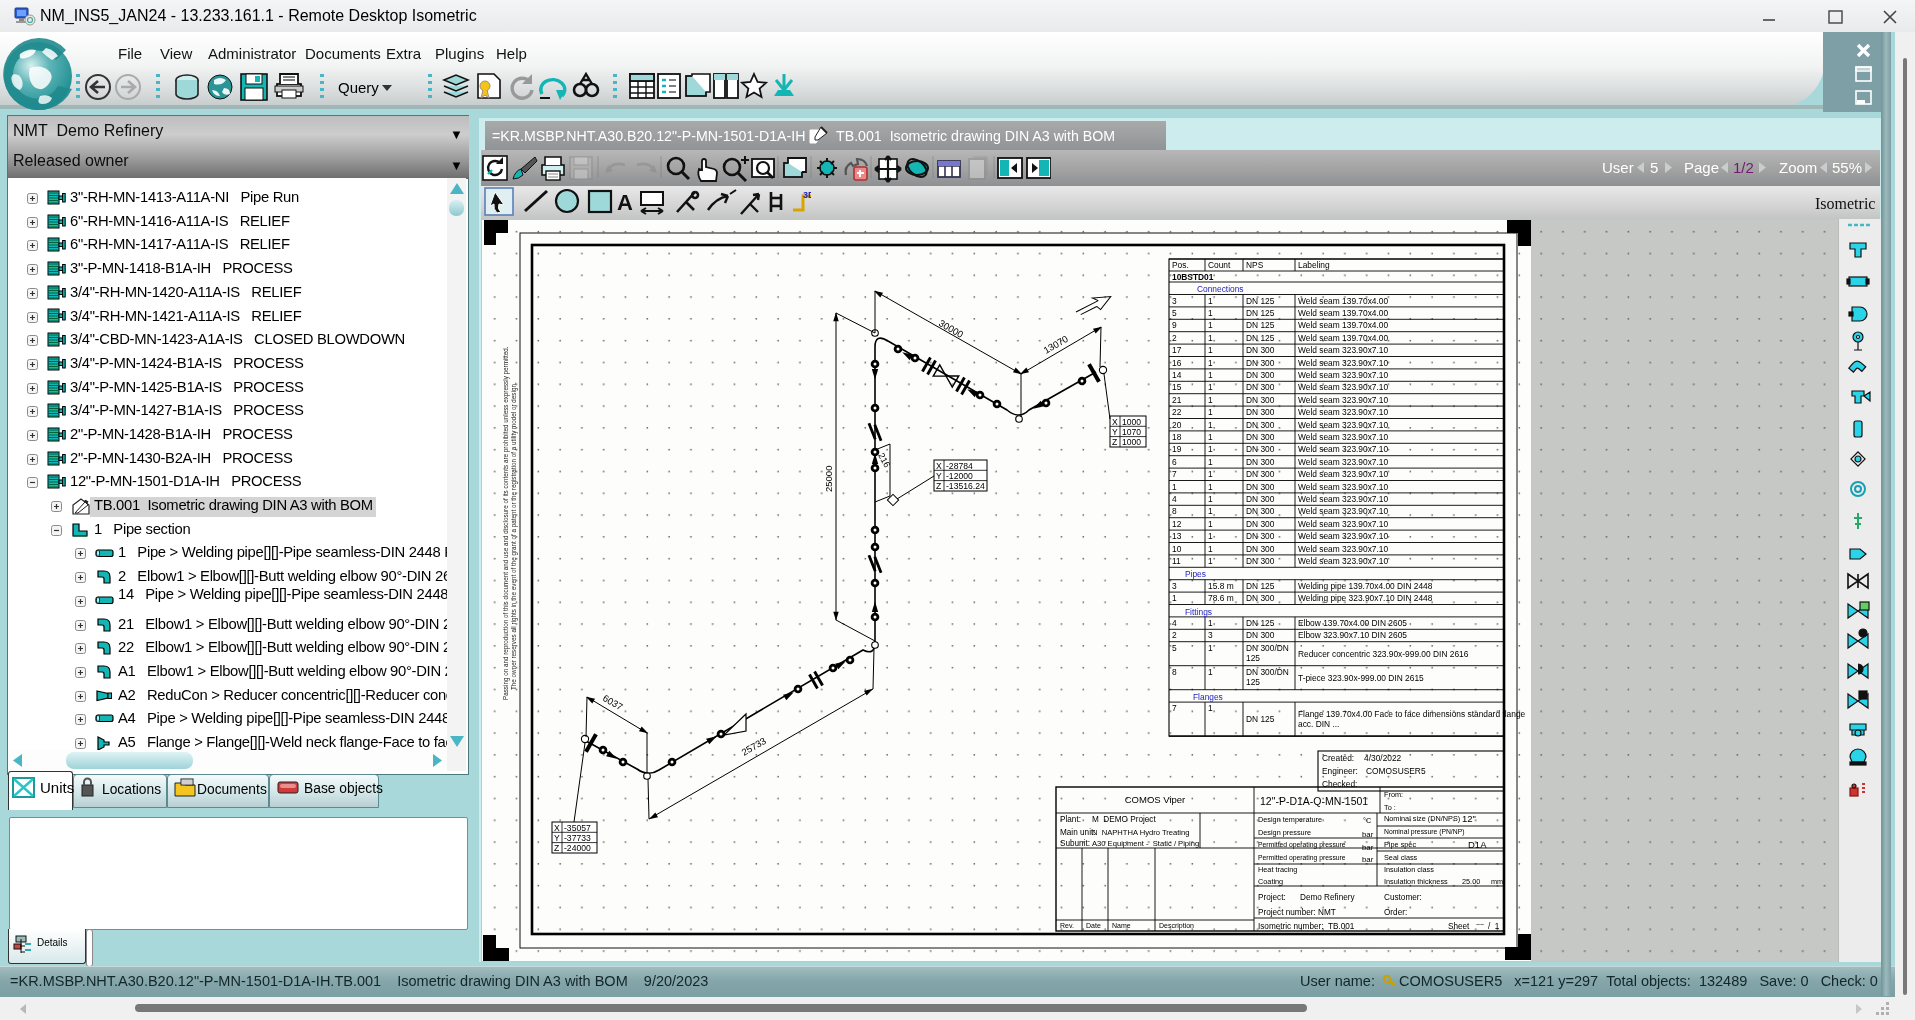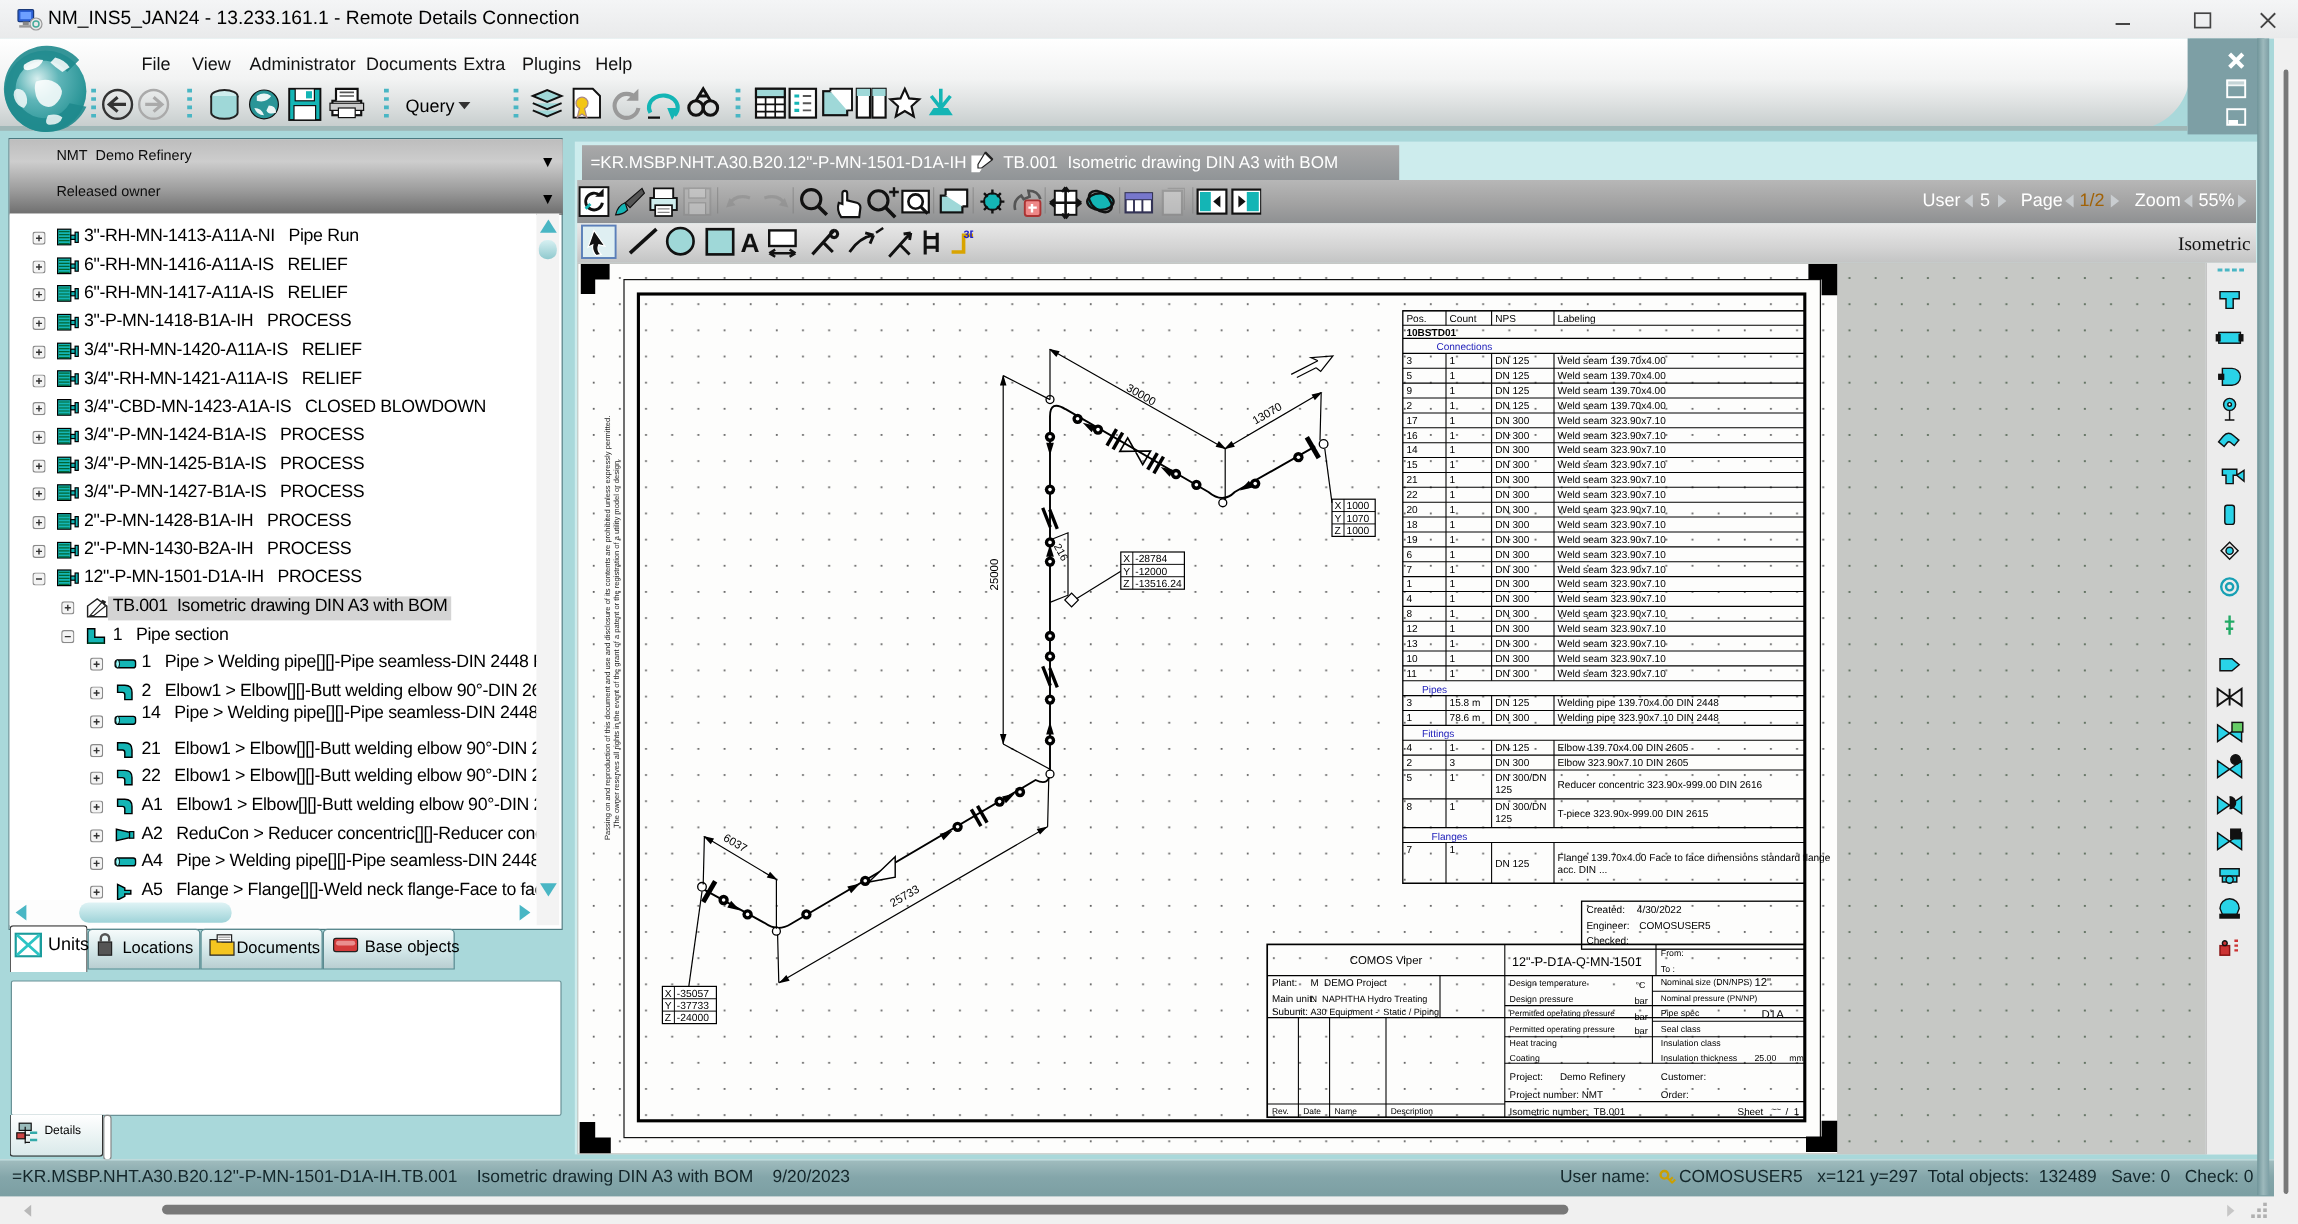--- a/index.html
+++ b/index.html
@@ -11,21 +11,21 @@
   #titletext{left:40px;top:7px;}
   
   #appbg{left:0;top:32px;width:1895px;height:966px;background:#a9d8da;}
   #menupill{left:0;top:32px;width:1825px;height:76px;background:linear-gradient(#ffffff,#f2f3f3 45%,#dfe2e2 70%,#c4cbcb 100%);border-radius:0 0 48px 0;}
   #pillline{left:0;top:105px;width:1823px;height:4px;background:#9fb7b7;}
   .menu{top:45px;font-size:15px;color:#111;}
   #ctrlteal{left:1823px;top:32px;width:64px;height:80px;background:#7d9fa5;}
   
   #lpanel{left:7px;top:115px;width:460px;height:658px;background:#fff;border:1px solid #4a7a80;}
   #lheader{left:8px;top:116px;width:461px;height:62px;background:linear-gradient(#bdbdbd,#cdcdcd 30%,#9a9a9a 70%,#6f6f6f);border-bottom:1px solid #666;}
-  .hdrtxt{font-size:12px;color:#0d0d0d;margin-left:34px;}
+  .hdrtxt{font-size:16px;color:#0d0d0d;}
   .tree{font-size:14.8px;color:#000;white-space:nowrap;letter-spacing:-0.3px;}
   
   .btab{top:774px;height:32px;background:linear-gradient(#f6fbfb,#cfe4e6 60%,#b9ced1);border:1px solid #5b8a90;border-radius:4px 4px 0 0;font-size:13.8px;color:#000;white-space:nowrap;}
   
   #dwin{left:479px;top:118px;width:1410px;height:844px;background:#cdeced;}
   #dtab{left:485px;top:121px;width:681px;height:29px;background:linear-gradient(#a9a9a9,#909497);color:#fff;font-size:15px;}
   #dtool1{left:481px;top:150px;width:1399px;height:36px;background:linear-gradient(#b7b7b7,#a2a2a2 55%,#8e9092);}
   #dtool2{left:481px;top:186px;width:1399px;height:33px;background:linear-gradient(#e8e8e8,#d4d4d4 60%,#c3c4c4);}
   #canvas{left:481px;top:219px;width:1357px;height:743px;background:#c5c7c4;}
   #rstrip{left:1838px;top:219px;width:43px;height:743px;background:#ececec;border-left:1px solid #bbb;}
@@ -35,21 +35,21 @@
   
   #hscroll{left:0;top:997px;width:1915px;height:23px;background:#f0f0f0;}
   #hthumb{left:135px;top:1004px;width:1172px;height:8px;background:#787878;border-radius:4px;}
   #vscroll{left:1895px;top:32px;width:20px;height:965px;background:#f0f0f0;}
   #vthumb{left:1903px;top:58px;width:4px;height:937px;background:#787878;border-radius:2px;}
 </style>
 </head>
 <body>
 <div class="abs" id="appbg"></div>
 <div class="abs" id="titlebar"></div>
-<div class="abs" id="titletext">NM_INS5_JAN24 - 13.233.161.1 - Remote Details Connection</div>
+<div class="abs" id="titletext">NM_INS5_JAN24 - 13.233.161.1 - Remote Desktop Isometric</div>
 <div class="abs" id="menupill"></div>
 <div class="abs" id="ctrlteal"></div>
 <div class="abs" id="pillline"></div>
 
 <div class="abs menu" style="left:118px;">File</div>
 <div class="abs menu" style="left:160px;">View</div>
 <div class="abs menu" style="left:208px;">Administrator</div>
 <div class="abs menu" style="left:305px;">Documents</div>
 <div class="abs menu" style="left:386px;">Extra</div>
 <div class="abs menu" style="left:435px;">Plugins</div>
@@ -648,21 +648,21 @@
     <path d="M10 1 L3 6.5 L10 12 Z" fill="#c9cdd0"></path>
   </svg>
 <div class="abs" style="left:1650px;top:159px;color:#fff;font-size:15px;">5</div>
 <svg class="abs" style="left:1662px;top:161px;" width="13" height="13">
     <path d="M3 1 L10 6.5 L3 12 Z" fill="#c9cdd0"></path>
   </svg>
 <div class="abs" style="left:1684px;top:159px;color:#fff;font-size:15px;">Page</div>
 <svg class="abs" style="left:1718px;top:161px;" width="13" height="13">
     <path d="M10 1 L3 6.5 L10 12 Z" fill="#c9cdd0"></path>
   </svg>
-<div class="abs" style="left:1733px;top:159px;color:#a16207;font-size:15px;">1/2</div>
+<div class="abs" style="left:1733px;top:159px;color:#701a75;font-size:15px;">1/2</div>
 <svg class="abs" style="left:1756px;top:161px;" width="13" height="13">
     <path d="M3 1 L10 6.5 L3 12 Z" fill="#c9cdd0"></path>
   </svg>
 <div class="abs" style="left:1779px;top:159px;color:#fff;font-size:15px;">Zoom</div>
 <svg class="abs" style="left:1817px;top:161px;" width="13" height="13">
     <path d="M10 1 L3 6.5 L10 12 Z" fill="#c9cdd0"></path>
   </svg>
 <div class="abs" style="left:1832px;top:159px;color:#fff;font-size:15px;">55%</div>
 <svg class="abs" style="left:1862px;top:161px;" width="13" height="13">
     <path d="M3 1 L10 6.5 L3 12 Z" fill="#c9cdd0"></path>

